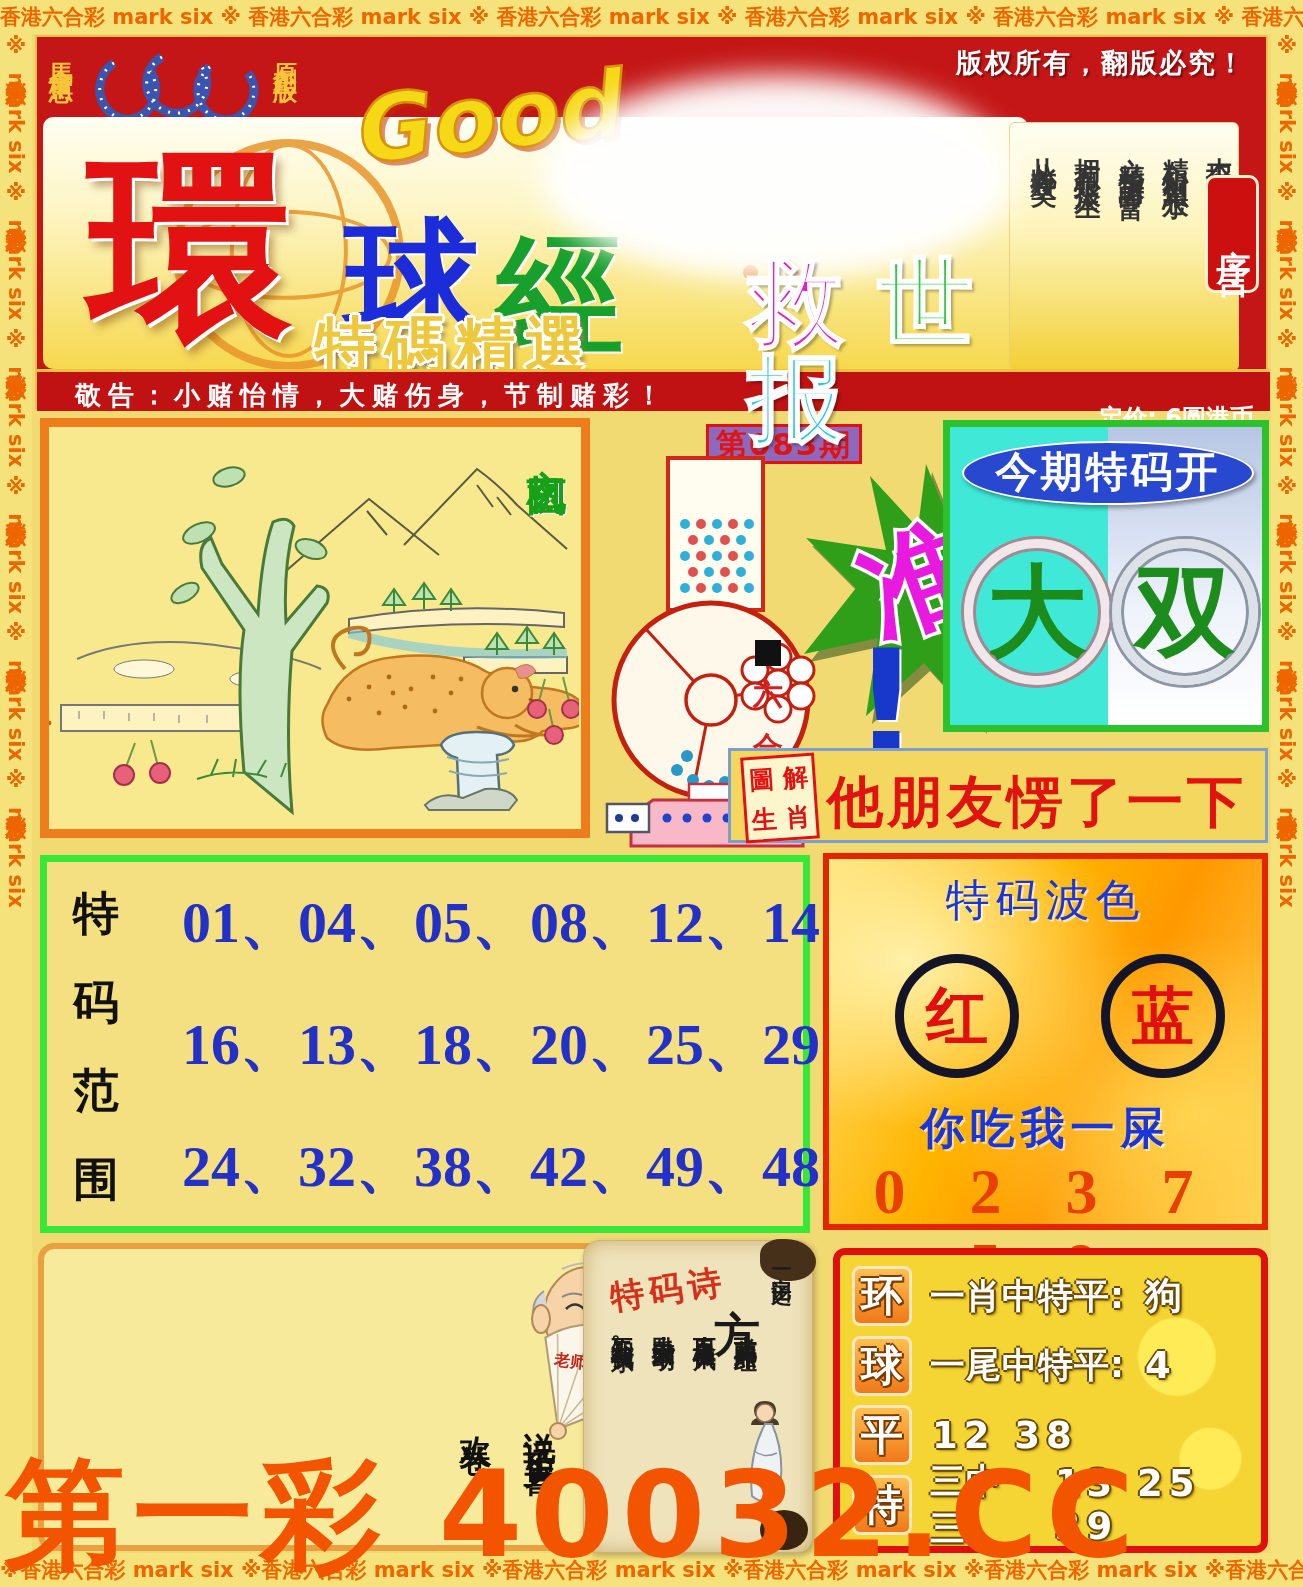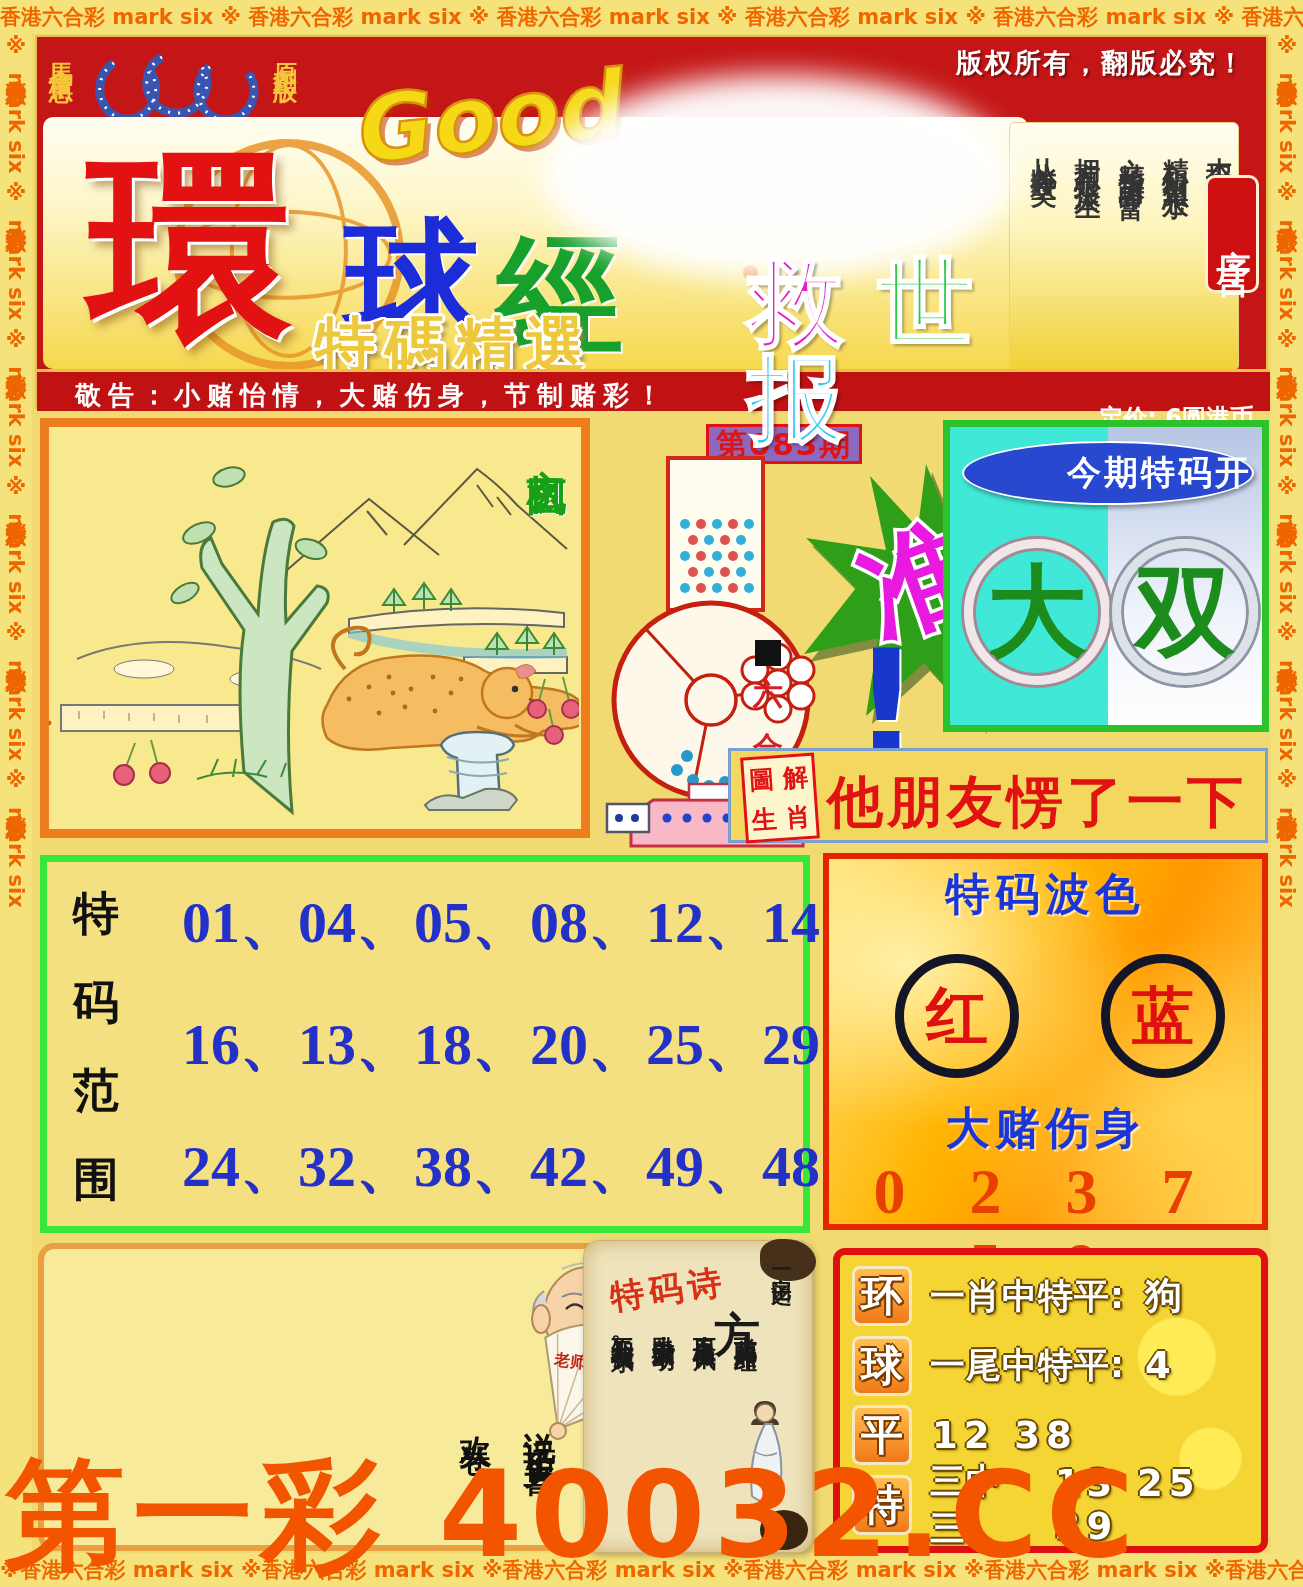--- a/index.html
+++ b/index.html
@@ -50,41 +50,41 @@
   #machine{left:593px;top:452px;width:290px;height:400px;}
   #star{left:788px;top:450px;width:260px;height:290px;}
   #exclaim{left:852px;top:630px;font-size:150px;line-height:1;font-weight:900;color:#1838cc;text-shadow:2px 2px 0 #fff;}
   #msix{left:748px;top:640px;width:40px;text-align:center;}
   #msix .sq{display:block;width:26px;height:26px;background:#111;margin:0 auto 8px;}
   #msix .ch{display:block;color:#d42020;font-weight:900;font-size:30px;margin-bottom:13px;}
   #topen{left:943px;top:420px;width:326px;height:312px;border:7px solid #2cc22c;background:#fff;box-sizing:border-box;}
   #topen-l{position:absolute;left:0;top:0;width:158px;height:100%;background:#40e8d8;}
   #topen-r{position:absolute;left:158px;top:0;right:0;height:100%;background:linear-gradient(180deg,#b6c6e4,#eef2fa 60%,#fff);}
   #topen-title{position:absolute;left:12px;top:14px;width:288px;height:60px;background:#2848d0;border:2px solid #fff;border-radius:50%;
-               color:#fff;font-weight:900;font-size:34px;line-height:58px;text-align:right;letter-spacing:3px;box-shadow:2px 3px 4px rgba(0,0,0,.35);}
+               color:#fff;font-weight:900;font-size:42px;line-height:58px;text-align:center;letter-spacing:3px;box-shadow:2px 3px 4px rgba(0,0,0,.35);}
   .bigcirc{position:absolute;top:112px;width:146px;height:146px;border-radius:50%;box-sizing:border-box;display:flex;align-items:center;justify-content:center;}
   #circ-da{left:14px;border:9px solid #f2e6ea;box-shadow:0 0 0 3px #a88890,inset 0 0 0 3px #a88890;}
   #circ-shuang{left:162px;border:9px solid #dde2e8;box-shadow:0 0 0 3px #8c96a4,inset 0 0 0 3px #8c96a4;}
   .bigcirc span{color:#1c8c1c;font-weight:900;font-size:100px;line-height:1;}
   #zodiac{left:728px;top:748px;width:540px;height:95px;border:3px solid #7aa0d0;background:#f4d75e;box-sizing:border-box;}
   #stamp{position:absolute;left:12px;top:4px;width:68px;height:80px;border:3px solid #e01212;background:rgba(255,252,230,.8);
          transform:rotate(-4deg);display:grid;grid-template-columns:1fr 1fr;align-items:center;justify-items:center;}
   #stamp span{color:#e01212;font-weight:900;font-size:25px;line-height:1;}
   #zodiac-text{position:absolute;left:96px;top:14px;color:#e01212;font-weight:900;font-size:56px;letter-spacing:4px;}
   
   #range{left:40px;top:855px;width:770px;height:378px;border:7px solid #38e838;background:#f4e080;box-sizing:border-box;}
   #range-label{position:absolute;left:26px;top:28px;height:312px;display:flex;flex-direction:column;justify-content:space-between;}
   #range-label span{color:#111;font-weight:900;font-size:46px;line-height:1;}
   .numrow{position:absolute;left:135px;color:#2431c8;font-weight:900;font-size:58px;font-family:"Liberation Serif","DejaVu Serif",serif;white-space:nowrap;}
   
   #bose{left:823px;top:853px;width:445px;height:377px;border:6px solid #e32600;box-sizing:border-box;
         background:radial-gradient(ellipse at 18% 28%,rgba(255,245,180,.9) 0%,rgba(255,245,180,0) 45%),
                    radial-gradient(ellipse at 85% 70%,rgba(255,220,90,.8) 0%,rgba(255,220,90,0) 50%),
                    linear-gradient(115deg,#ffe070,#ffb400 40%,#ff9800 62%,#ffd050);}
-  #bose-title{position:absolute;left:0;right:0;top:6px;text-align:center;color:#1a35d8;font-weight:700;font-size:44px;letter-spacing:6px;text-shadow:2px 2px 0 rgba(255,255,255,.6);}
+  #bose-title{position:absolute;left:0;right:0;top:12px;text-align:center;color:#1a35d8;font-weight:400;font-size:44px;letter-spacing:6px;text-shadow:2px 2px 0 rgba(255,255,255,.6);}
   .bcirc{position:absolute;top:95px;width:124px;height:124px;border:9px solid #141628;border-radius:50%;box-sizing:border-box;display:flex;align-items:center;justify-content:center;}
   #bcirc-red{left:66px;} #bcirc-blue{left:272px;}
   .bcirc span{color:#e01010;font-weight:900;font-size:62px;}
   #bose-sub{position:absolute;left:0;right:0;top:240px;text-align:center;color:#1a35d8;font-weight:900;font-size:44px;letter-spacing:6px;text-shadow:2px 2px 0 rgba(255,255,255,.6);}
   #bose-digits{position:absolute;left:0;right:0;top:296px;text-align:center;color:#e84000;font-weight:900;font-size:64px;letter-spacing:24px;font-family:"Liberation Serif","DejaVu Serif",serif;}
   
   #joke{left:38px;top:1243px;width:650px;height:308px;border:6px solid #e8a040;border-radius:16px;background:#f7ea9a;box-sizing:border-box;}
   #joke-text{position:absolute;left:14px;top:10px;width:452px;color:#1a1a1a;font-weight:bold;font-size:24px;line-height:44px;}
   #oldman{position:absolute;left:452px;top:4px;width:185px;height:212px;}
   .jtitle{position:absolute;writing-mode:vertical-rl;color:#111;font-weight:900;font-size:32px;letter-spacing:8px;}
@@ -364,21 +364,21 @@
   </div>
 
   <div id="bose" class="abs">
     <div id="bose-title">特码波色</div>
     <div id="bcirc-red" class="bcirc">
         <span>红</span>
       </div>
     <div id="bcirc-blue" class="bcirc">
         <span>蓝</span>
       </div>
-    <div id="bose-sub">大赌伤身</div>
+    <div id="bose-sub">你吃我一屎</div>
     <div id="bose-digits">0 2 3 7 5 9</div>
   </div>
 
   <div id="joke" class="abs">
     <div id="oldman">
       <svg width="185" height="212" viewBox="0 0 185 212">
         <ellipse cx="92" cy="62" rx="44" ry="48" fill="#f7d3a8" stroke="#b08858" stroke-width="2"></ellipse>
         <path d="M48,38 q-14,10 -10,28 q9,-5 15,-2 M136,38 q14,10 10,28 q-9,-5 -15,-2" fill="#d8d8d8" stroke="#9a9a9a" stroke-width="2"></path>
         <path d="M66,16 q26,-12 52,0" stroke="#bbb" stroke-width="2" fill="none"></path>
         <ellipse cx="45" cy="66" rx="9" ry="14" fill="#f7d3a8" stroke="#b08858" stroke-width="2"></ellipse>

